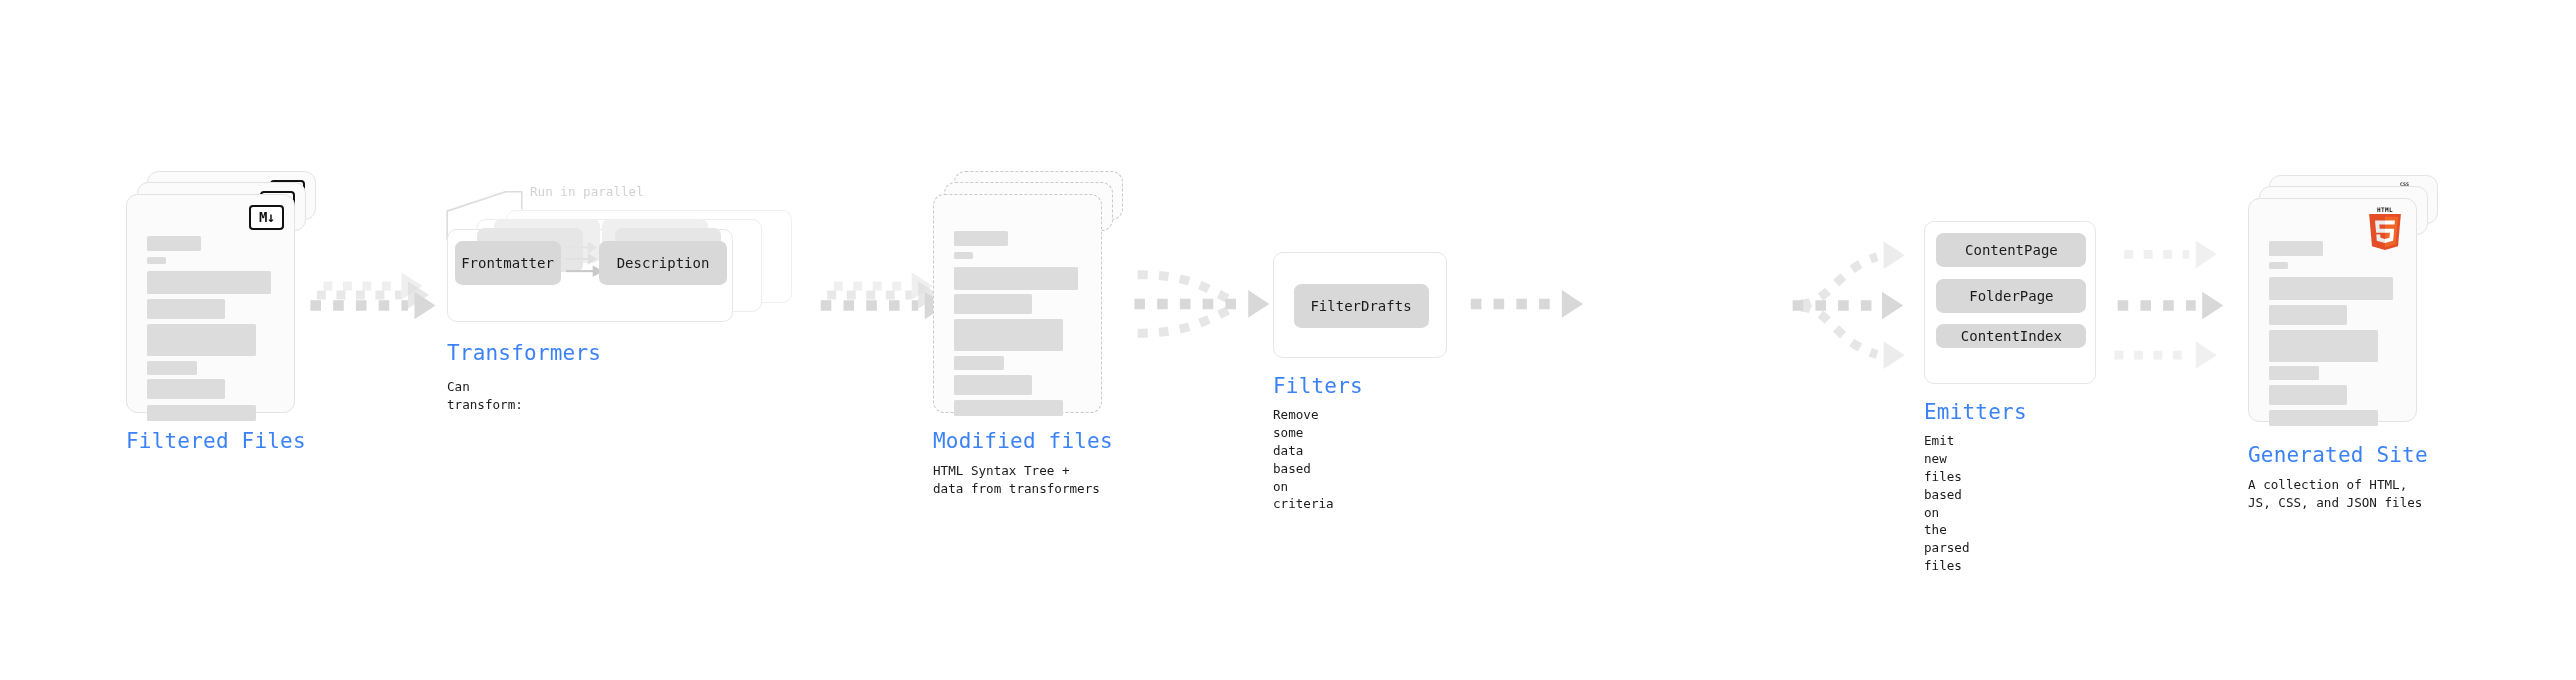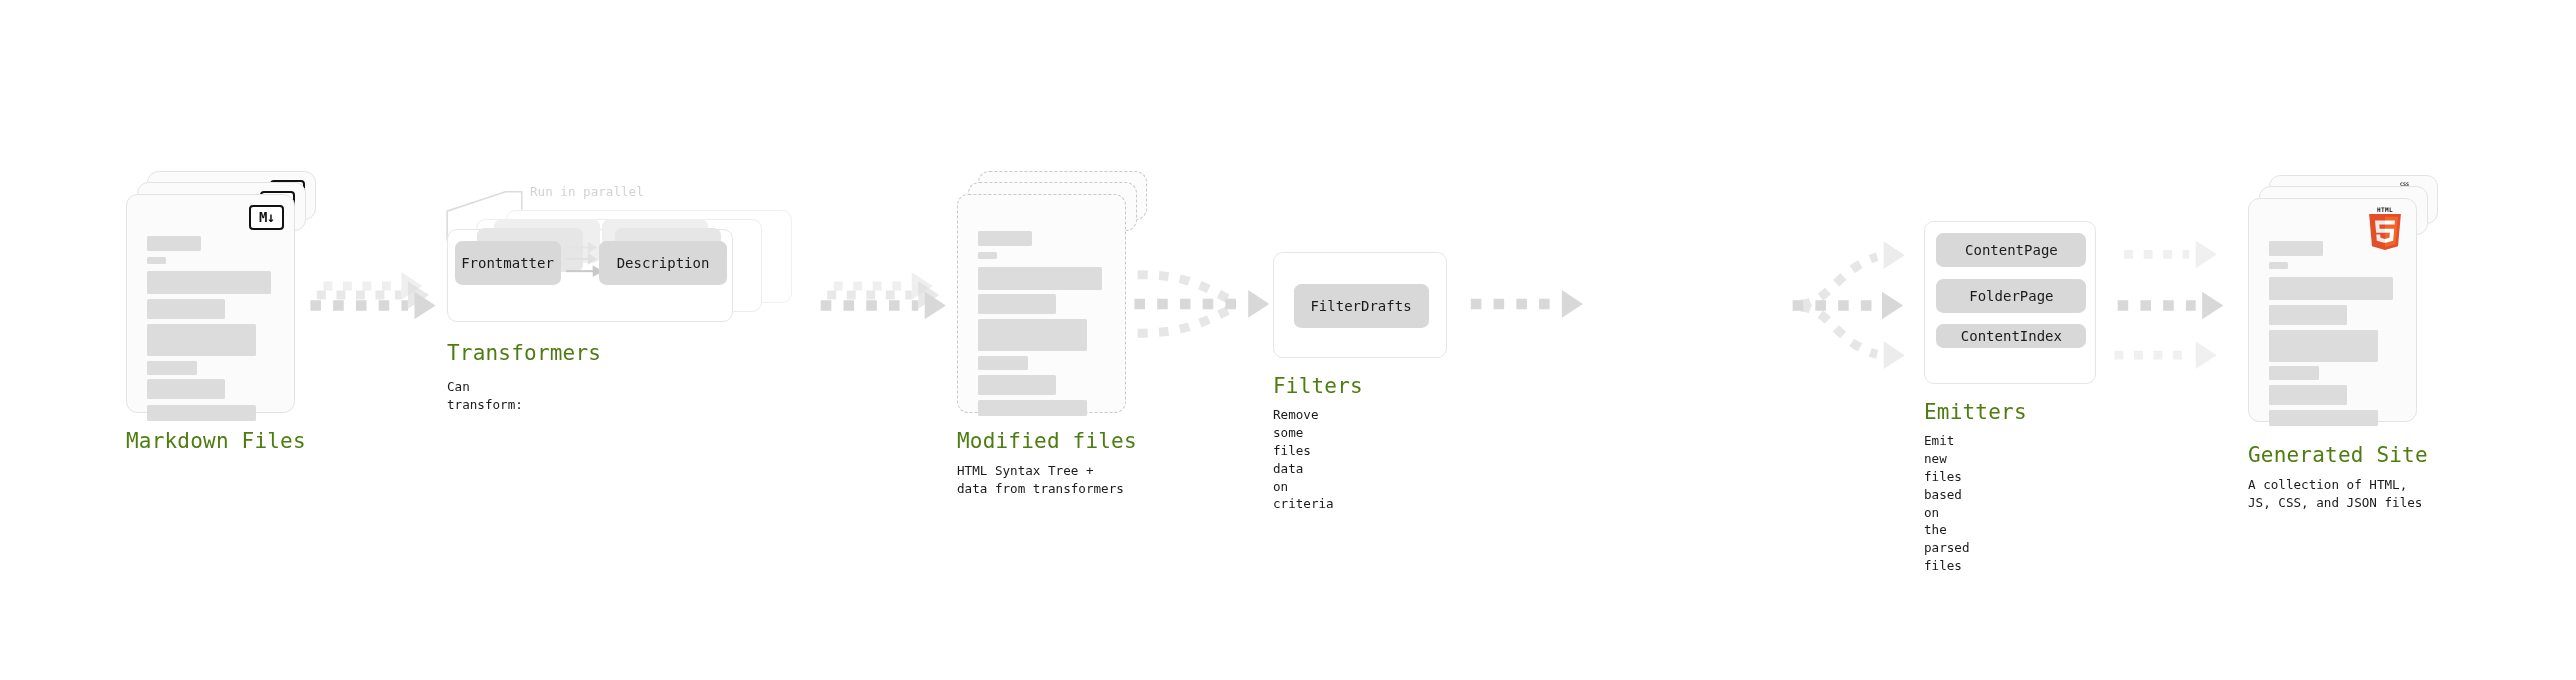--- a/index.html
+++ b/index.html
@@ -121,21 +121,21 @@
     font-size: 14px;
     white-space: nowrap;
   }
   .pill.ghost1 { background: #e6e6e6; }
   .pill.ghost2 { background: #efefef; }
 
   
   .caption-title {
     position: absolute;
     font-size: 21px;
-    color: #4d7c0f;
+    color: #3b82f6;
     white-space: nowrap;
     letter-spacing: 0.2px;
   }
   .caption-sub {
     position: absolute;
     font-size: 12.6px;
     line-height: 1.42;
     color: #1b1b1b;
     white-space: pre-line;
   }
@@ -270,21 +270,21 @@
         <div class="skel" style="left:19.5px; top:62px;  width:19.5px; height:6.5px;"></div>
         <div class="skel" style="left:19.5px; top:76px;  width:124px; height:23px;"></div>
         <div class="skel" style="left:19.5px; top:104px; width:78px; height:20.3px;"></div>
         <div class="skel" style="left:19.5px; top:129px; width:109px; height:32px;"></div>
         <div class="skel" style="left:19.5px; top:166px; width:50px; height:14px;"></div>
         <div class="skel" style="left:19.5px; top:184px; width:78px; height:20.3px;"></div>
         <div class="skel" style="left:19.5px; top:210px; width:109px; height:16.3px;"></div>
       </div>
     </div>
 
-    <div class="caption-title" style="left:0px; top:258px;">Markdown Files</div>
+    <div class="caption-title" style="left:0px; top:258px;">Filtered Files</div>
   </div>
 
   <div class="node" style="left:447px; top:195px;">
 
     <svg width="341" height="73" style="position:absolute; left:-13px; top:-13px;" viewBox="0 0 420 90">
       <path d="M16,72 L16,36 L88,12 L108,12 L108,34" stroke="#dcdcdc" stroke-width="2" fill="none"></path>
     </svg>
     <div class="parallel-label" style="left:83px; top:-11.4px;">Run in parallel</div>
 
     <div class="group-box" style="left:59px; top:14.6px; width:286px; height:93px; border-color:#f0f0f0;"></div>
@@ -315,21 +315,21 @@
       <div class="pill" style="left:151px; top:10.6px; width:128px; height:44px;">Description</div>
     </div>
 
     <div class="caption-title" style="left:0px; top:146px;">Transformers</div>
 
     <div class="caption-list" style="left:0px; top:183px;">
       <p class="lead">Can transform:</p>
     </div>
   </div>
 
-  <div class="node" style="left:957px; top:171px;">
+  <div class="node" style="left:933px; top:171px;">
     <div class="doc-stack" style="width:190px; height:244px;">
       <div class="doc-sheet dashed s3"></div>
       <div class="doc-sheet dashed s2"></div>
       <div class="doc-sheet dashed s1">
         <div class="skel" style="left:19.5px; top:36px;  width:54px; height:14.6px;"></div>
         <div class="skel" style="left:19.5px; top:57px;  width:19.5px; height:6.5px;"></div>
         <div class="skel" style="left:19.5px; top:72px;  width:124px; height:23px;"></div>
         <div class="skel" style="left:19.5px; top:99px; width:78px; height:20.3px;"></div>
         <div class="skel" style="left:19.5px; top:124px; width:109px; height:32px;"></div>
         <div class="skel" style="left:19.5px; top:161px; width:50px; height:14px;"></div>
@@ -342,21 +342,21 @@
     <div class="caption-sub" style="left:0px; top:291px;">HTML Syntax Tree +
 data from transformers</div>
   </div>
 
   <div class="node" style="left:1273px; top:252px;">
     <div class="group-box" style="left:0px; top:0px; width:174px; height:106px;">
       <div class="pill" style="left:19.5px; top:31px; width:135px; height:44px;">FilterDrafts</div>
     </div>
 
     <div class="caption-title" style="left:0px; top:122px;">Filters</div>
-    <div class="caption-sub" style="left:0px; top:154px;">Remove some files data
+    <div class="caption-sub" style="left:0px; top:154px;">Remove some data based
 on criteria</div>
   </div>
 
 
   <div class="node" style="left:1924px; top:221px;">
     <div class="group-box" style="left:0px; top:0px; width:172px; height:163px;">
       <div class="pill" style="left:11.4px; top:11.4px; width:150px; height:34px;">ContentPage</div>
       <div class="pill" style="left:11.4px; top:57px; width:150px; height:34px;">FolderPage</div>
       <div class="pill" style="left:11.4px; top:102px; width:150px; height:24px;">ContentIndex</div>
     </div>

